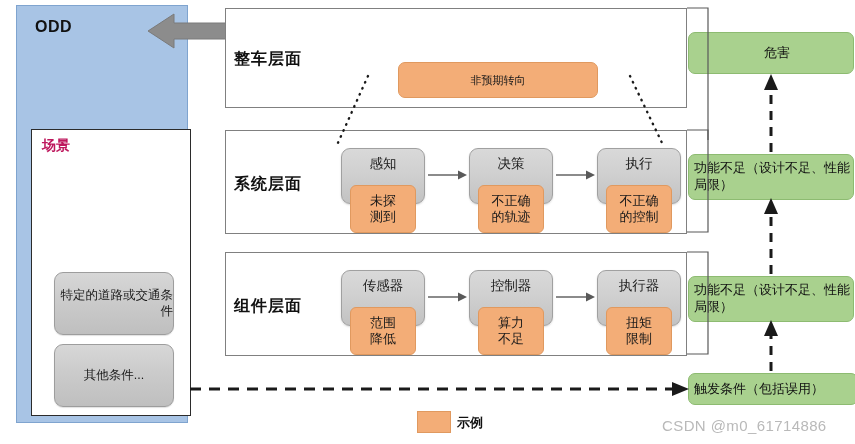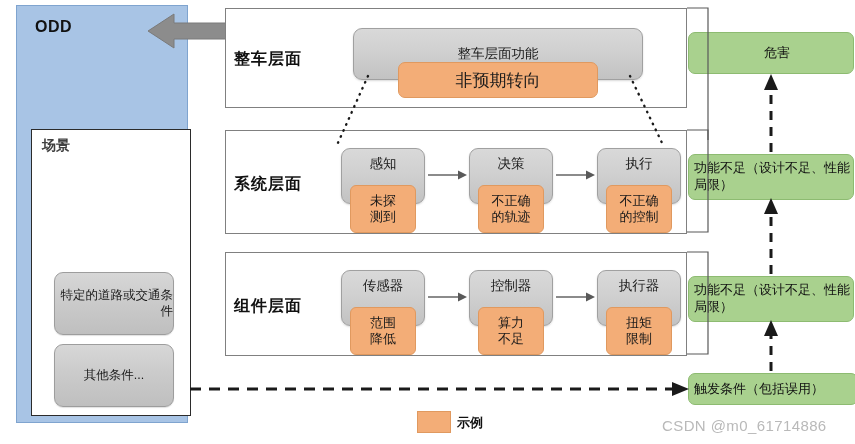--- a/index.html
+++ b/index.html
@@ -20,21 +20,21 @@
   .odd-title{
     position:absolute;left:18px;top:12px;
     font-size:16px;font-weight:bold;color:#111;letter-spacing:.5px;
   }
   .scene-box{
     position:absolute;left:14px;top:123px;width:160px;height:287px;
     background:#ffffff;border:1.5px solid #2b2b2b;box-sizing:border-box;
   }
   .scene-title{
     position:absolute;left:10px;top:7px;
-    font-size:14px;font-weight:bold;color:#404040;
+    font-size:14px;font-weight:bold;color:#be185d;
   }
   .scene-item{
     position:absolute;left:22px;width:120px;
     background:linear-gradient(to bottom,#d7d7d7 0%,#cbcbcb 45%,#bfbfbf 100%);
     border:1px solid #9d9d9d;border-radius:9px;
     display:flex;align-items:center;justify-content:center;text-align:center;
     font-size:12.5px;color:#1a1a1a;line-height:1.25;box-sizing:border-box;
     box-shadow:0 1px 1px rgba(0,0,0,.12);
   }
   .scene-item.i0{top:70px;height:63px;}
@@ -65,21 +65,21 @@
     position:absolute;left:345px;top:28px;width:290px;height:52px;
     background:linear-gradient(to bottom,#d9d9d9 0%,#cfcfcf 50%,#c2c2c2 100%);
     border:1px solid #a0a0a0;border-radius:9px;box-sizing:border-box;
     display:flex;align-items:center;justify-content:center;
     font-size:13.5px;color:#1a1a1a;box-shadow:0 1px 2px rgba(0,0,0,.15);
   }
   .veh-orange{
     position:absolute;left:390px;top:62px;width:200px;height:36px;
     background:#f3ad77;border:1px solid #e0995f;border-radius:7px;
     display:flex;align-items:center;justify-content:center;
-    font-size:17px;color:#1a1a1a;box-sizing:border-box;
+    font-size:11px;color:#1a1a1a;box-sizing:border-box;
   }
 
   
   .node-gray{
     position:absolute;width:84px;height:56px;
     background:linear-gradient(to bottom,#d9d9d9 0%,#cfcfcf 50%,#c2c2c2 100%);
     border:1px solid #a0a0a0;border-radius:9px;box-sizing:border-box;
     display:flex;align-items:flex-start;justify-content:center;
     padding-top:6px;font-size:13.5px;color:#1a1a1a;
     box-shadow:0 1px 2px rgba(0,0,0,.15);
@@ -134,21 +134,20 @@
     </div>
   </div>
 
   <svg class="odd-arrow" viewBox="0 0 80 38">
     <polygon points="0,19 26,2 26,11 80,11 80,27 26,27 26,36" fill="#8c8c8c" stroke="#7a7a7a" stroke-width="1"></polygon>
   </svg>
 
   <div class="level-box r0">
     <div class="level-label">整车层面</div>
   </div>
-  <div class="veh-gray">整车层面功能</div>
   <div class="veh-orange">非预期转向</div>
 
   <div class="level-box r1">
     <div class="level-label">系统层面</div>
   </div>
   <div class="node-gray" style="left:333px;top:148px;">感知</div>
   <div class="node-orange" style="left:342px;top:185px;">未探<br>测到</div>
   <svg class="chain-arrow" style="left:420px;top:168px;" viewBox="0 0 40 14">
     <line x1="0" y1="7" x2="30" y2="7" stroke="#595959" stroke-width="1.4"></line>
     <polygon points="30,2.5 39,7 30,11.5" fill="#595959"></polygon>

